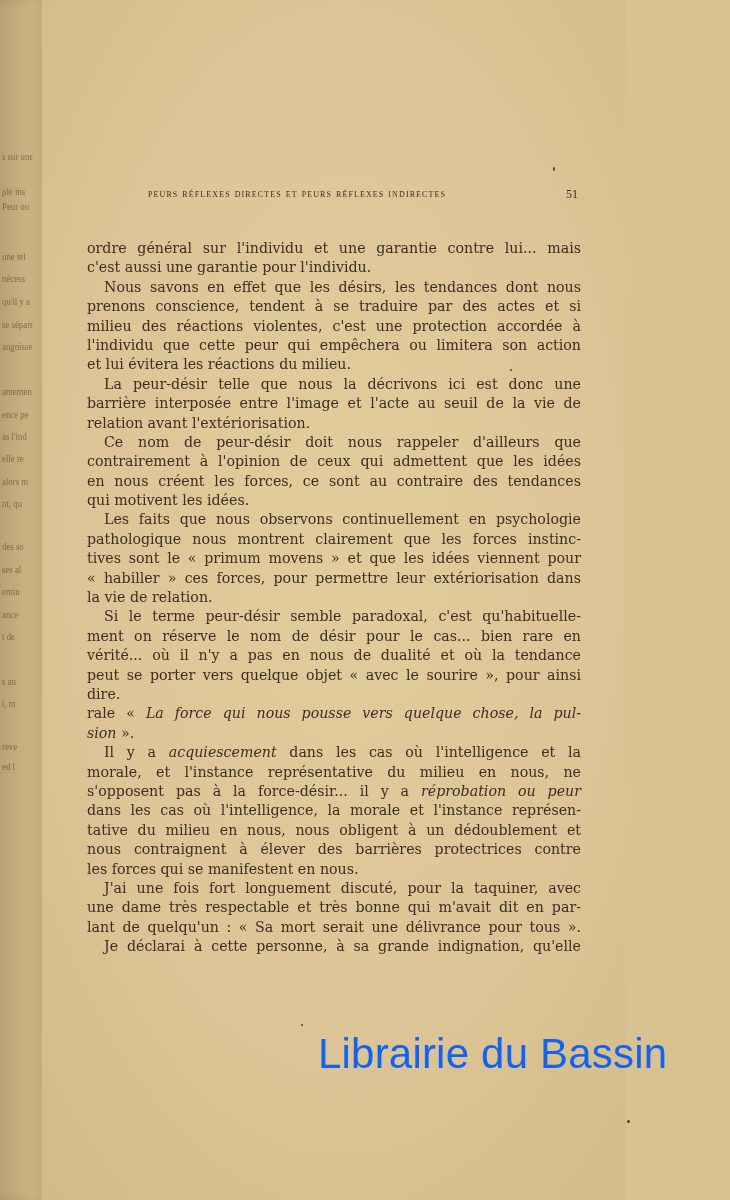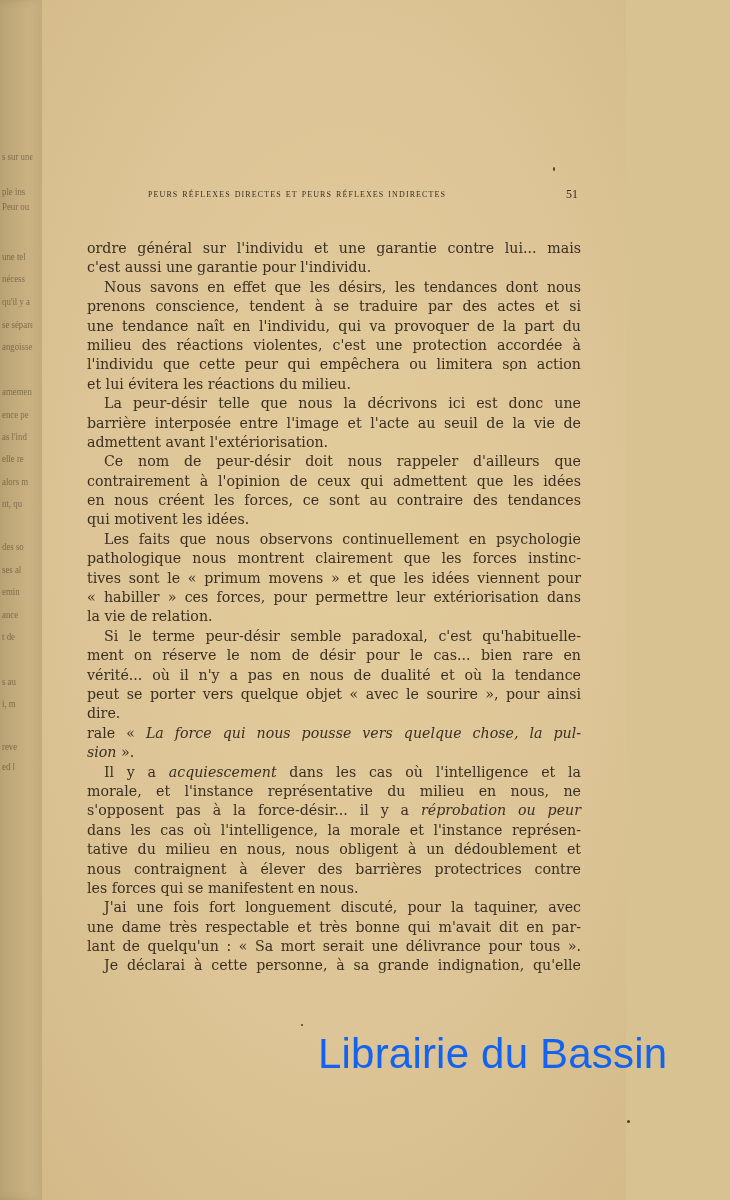--- a/index.html
+++ b/index.html
@@ -86,27 +86,26 @@
   <div class="running-head">
     <span class="running-title">PEURS RÉFLEXES DIRECTES ET PEURS RÉFLEXES INDIRECTES</span>
     <span class="page-number">51</span>
   </div>
 
   <div class="text-block" id="text-block">
       <span class="line">ordre général sur l'individu et une garantie contre lui... mais</span>
       <span class="line last">c'est aussi une garantie pour l'individu.</span>
       <span class="line indent">Nous savons en effet que les désirs, les tendances dont nous</span>
       <span class="line">prenons conscience, tendent à se traduire par des actes et si</span>
-      <span class="line">une tendance naît en l'individu, qui va provoquer de la part du</span>
       <span class="line">milieu des réactions violentes, c'est une protection accordée à</span>
       <span class="line">l'individu que cette peur qui empêchera ou limitera son action</span>
       <span class="line last">et lui évitera les réactions du milieu.</span>
       <span class="line indent">La peur-désir telle que nous la décrivons ici est donc une</span>
       <span class="line">barrière interposée entre l'image et l'acte au seuil de la vie de</span>
-      <span class="line last">admettent avant l'extériorisation.</span>
+      <span class="line last">relation avant l'extériorisation.</span>
       <span class="line indent">Ce nom de peur-désir doit nous rappeler d'ailleurs que</span>
       <span class="line">contrairement à l'opinion de ceux qui admettent que les idées</span>
       <span class="line">en nous créent les forces, ce sont au contraire des tendances</span>
       <span class="line last">qui motivent les idées.</span>
       <span class="line indent">Les faits que nous observons continuellement en psychologie</span>
       <span class="line">pathologique nous montrent clairement que les forces instinc-</span>
       <span class="line">tives sont le « primum movens » et que les idées viennent pour</span>
       <span class="line">« habiller » ces forces, pour permettre leur extériorisation dans</span>
       <span class="line last">la vie de relation.</span>
       <span class="line indent">Si le terme peur-désir semble paradoxal, c'est qu'habituelle-</span>

